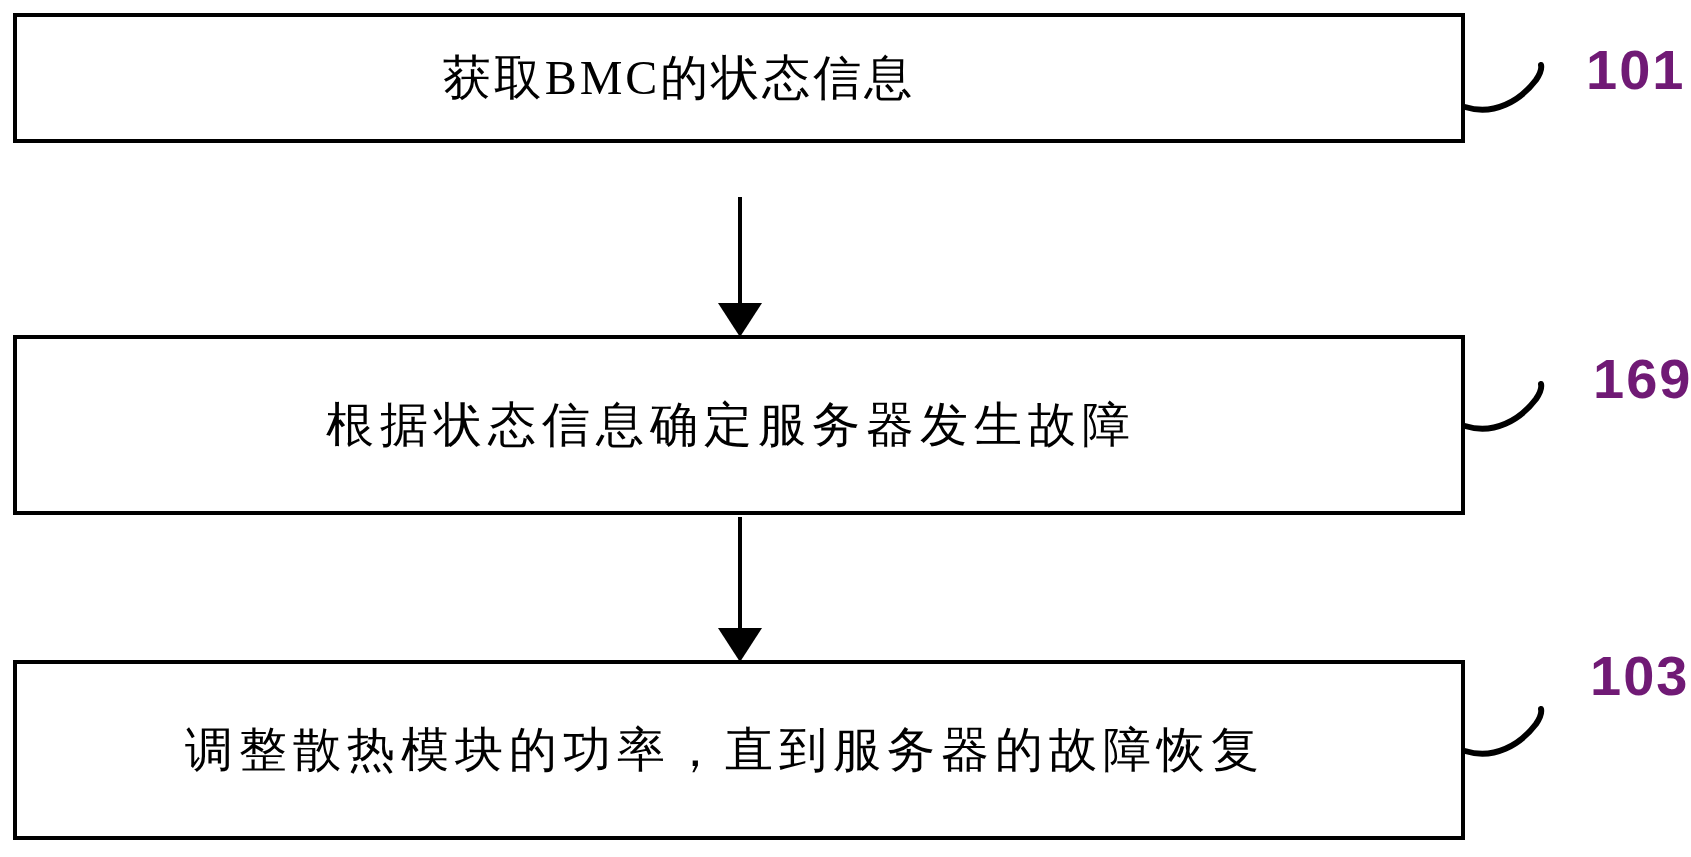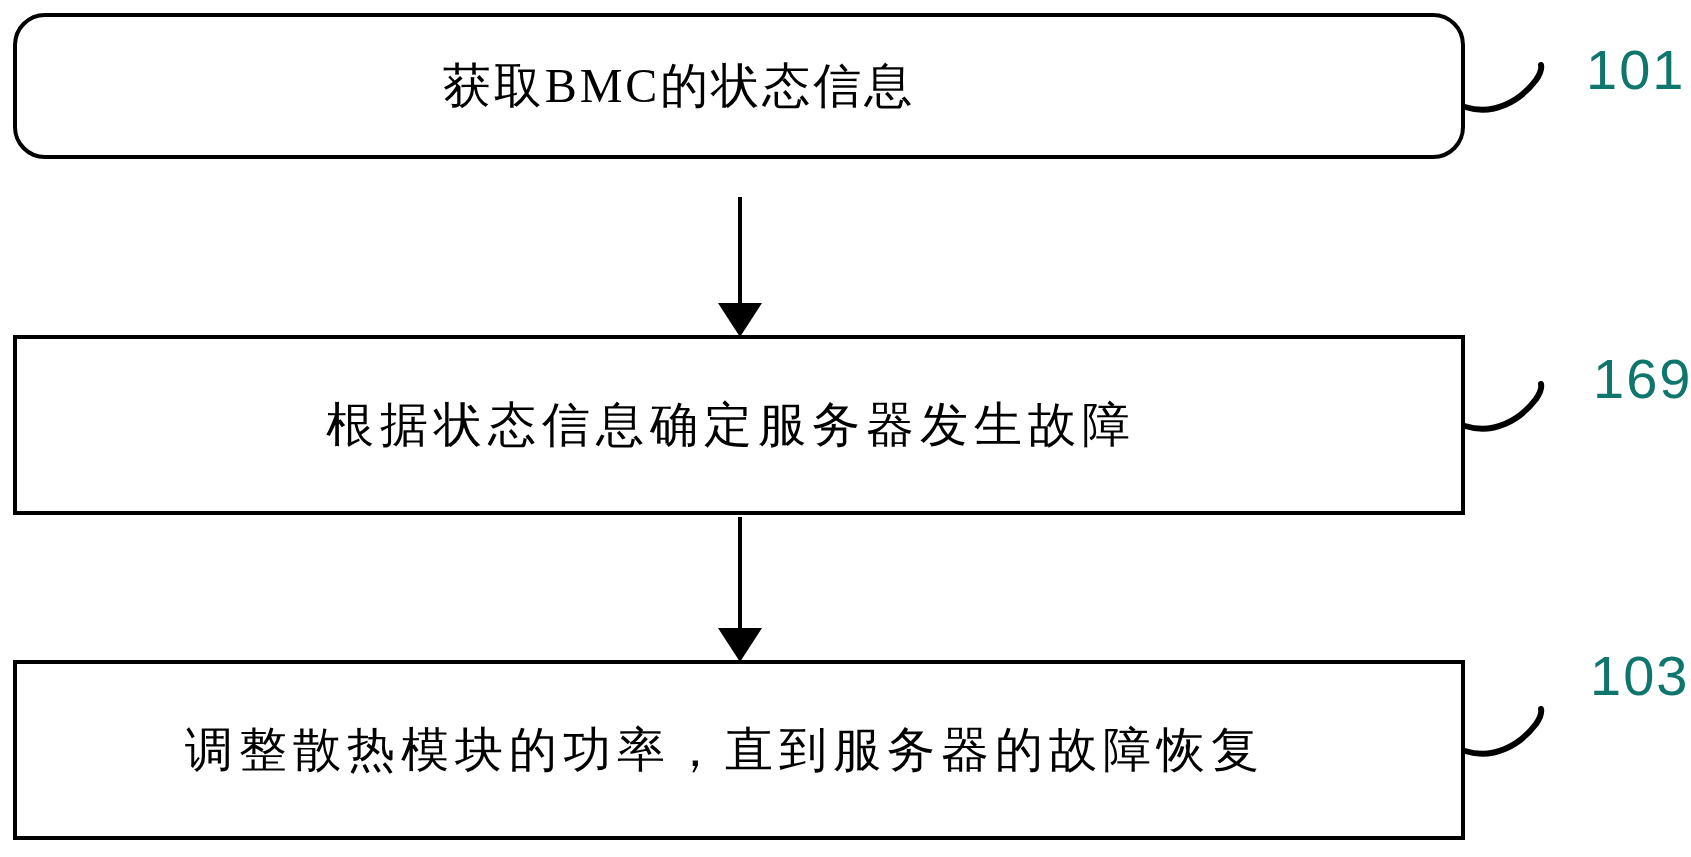--- a/index.html
+++ b/index.html
@@ -31,30 +31,31 @@
     display: flex;
     align-items: center;
     justify-content: center;
     background: #ffffff;
     color: #000000;
     font-family: "Liberation Serif", "DejaVu Serif", serif;
     font-size: 48px;
     letter-spacing: 6px;
     white-space: nowrap;
   }
-  .box-1 { top: 13px;  height: 146px; padding-right: 120px; letter-spacing: 3px; border-radius: 32px; }
+  .box-1 { top: 13px;  height: 130px; padding-right: 120px; letter-spacing: 3px; }
   .box-2 { top: 335px; height: 180px; padding-right: 16px; }
   .box-3 { top: 660px; height: 180px; padding-right: 28px; }
   .ref-label {
     position: absolute;
-    color: #0f766e;
+    color: #701a75;
     font-family: "Liberation Sans", "DejaVu Sans", sans-serif;
     font-size: 56px;
     line-height: 1;
     letter-spacing: 2px;
+    font-weight: bold;
   }
   .label-1 { left: 1586px; top: 42px;  }
   .label-2 { left: 1593px; top: 351px; }
   .label-3 { left: 1590px; top: 648px; }
 </style>
 </head>
 <body>
 
 <div class="canvas">
 

